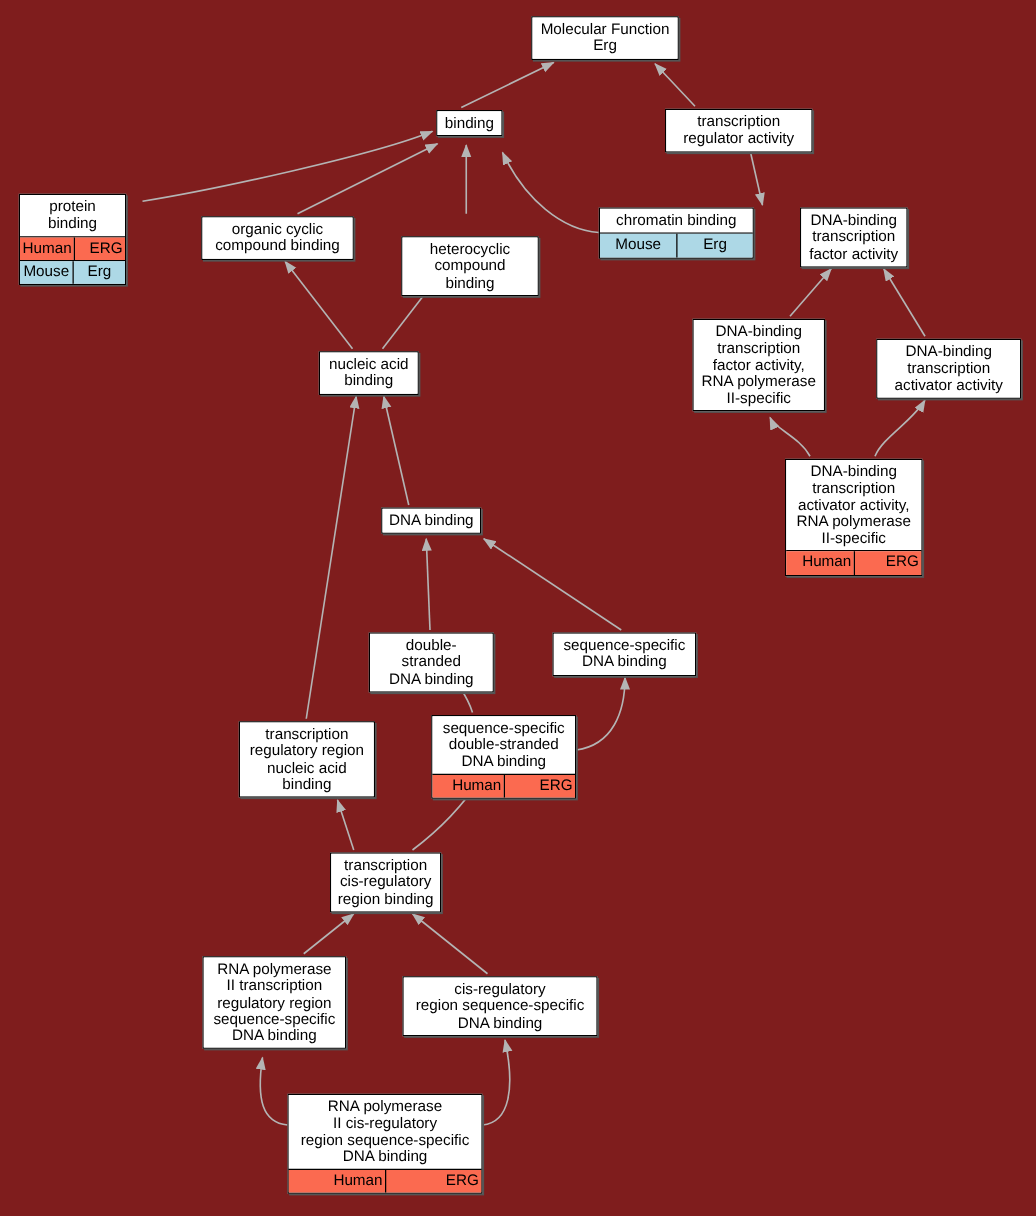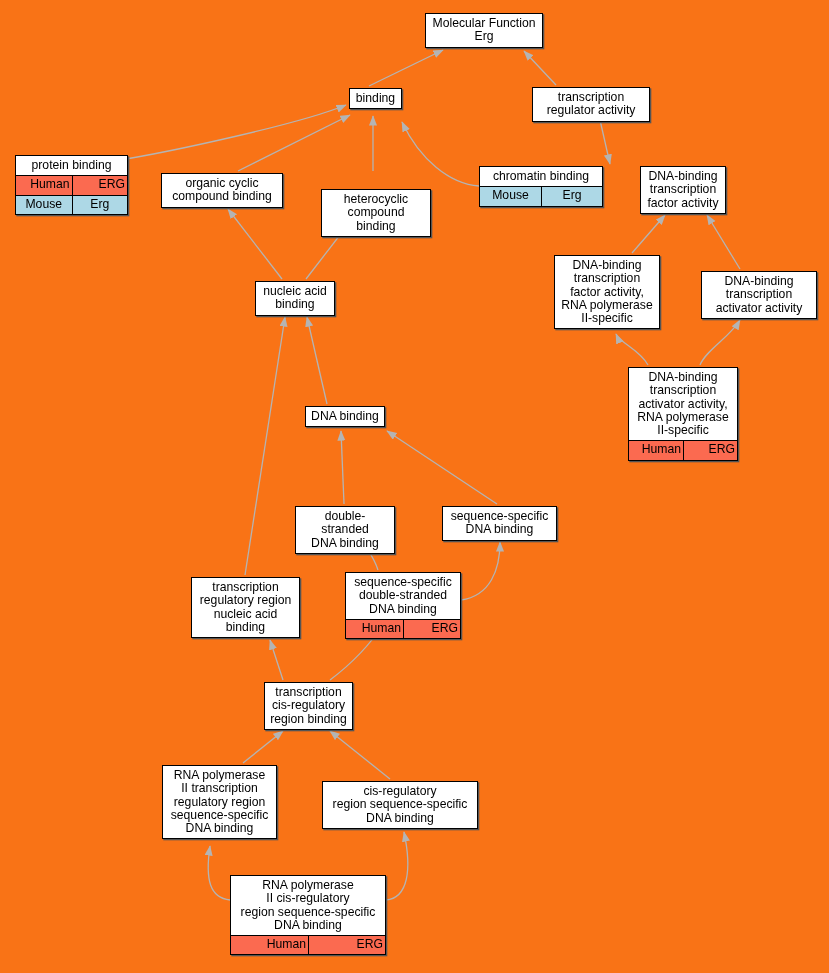--- a/index.html
+++ b/index.html
@@ -4,21 +4,21 @@
 <style>
   html, body {
     margin: 0;
     padding: 0;
     background: #ffffff;
   }
   #canvas {
     position: relative;
     width: 829px;
     height: 973px;
-    background: #f97316;
+    background: #7f1d1d;
     font-family: "Liberation Sans", sans-serif;
     overflow: hidden;
   }
   #edges {
     position: absolute;
     left: 0;
     top: 0;
     width: 829px;
     height: 973px;
   }
@@ -101,21 +101,21 @@
         <div class="node-label">Molecular Function
 Erg</div>
       </div>
       <div class="node" style="left: 349px; top: 88px; width: 53px;">
         <div class="node-label">binding</div>
       </div>
       <div class="node" style="left: 532px; top: 87px; width: 118px;">
         <div class="node-label">transcription
 regulator activity</div>
       </div>
-      <div class="node" style="left: 15px; top: 155px; width: 113px;">
+      <div class="node" style="left: 15px; top: 155px; width: 86px;">
         <div class="node-label">protein binding</div>
         <div class="anno-row human">
           <div class="anno-cell">Human</div>
           <div class="anno-cell">ERG</div>
         </div>
         <div class="anno-row mouse">
           <div class="anno-cell">Mouse</div>
           <div class="anno-cell">Erg</div>
         </div>
       </div>

